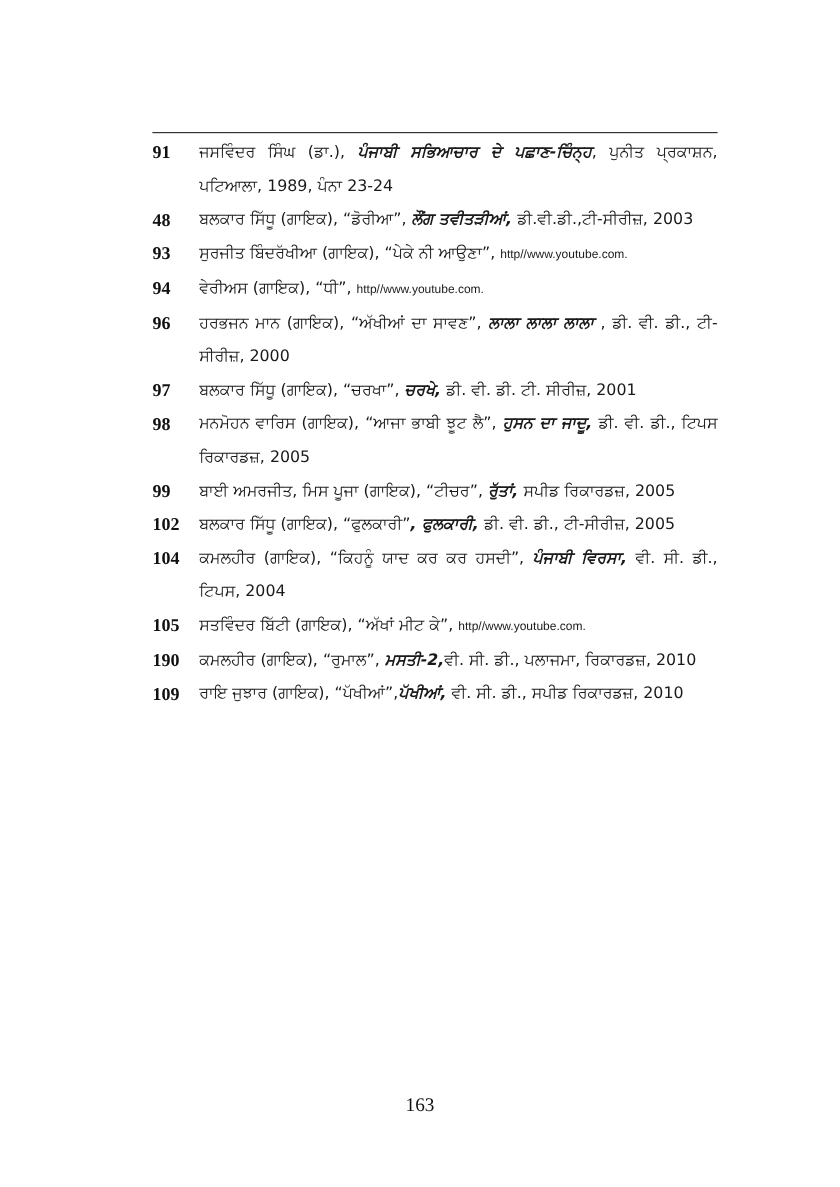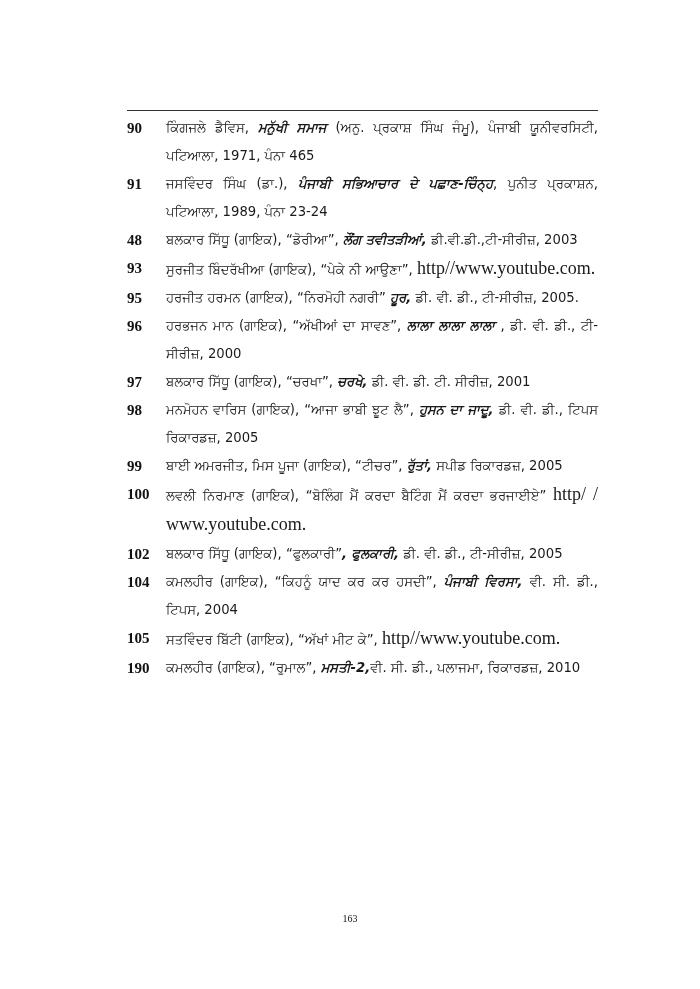--- a/index.html
+++ b/index.html
@@ -6,81 +6,77 @@
   body { width: 700px; height: 989px; position: relative; overflow: hidden;
          font-family: "DejaVu Sans", "Liberation Sans", sans-serif; color: #1a1a1a; }
   .rule { position: absolute; left: 127px; top: 110px; width: 471px; height: 0;
           border-top: 1.2px solid #333; }
   .entries { position: absolute; left: 127px; top: 114px; width: 471px; }
   .entry { position: relative; padding-left: 39px; font-size: 13.2px; line-height: 28px; }
   .num { position: absolute; left: 0; top: 0; font-family: "Liberation Serif", serif;
          font-weight: bold; font-size: 15px; color: #111; }
   .txt { text-align: justify; text-align-last: left; }
   .bi { font-weight: bold; font-style: italic; }
-  .lat { font-family: Liberation Serif, serif; font-size: 18px; }
+  .lat { font-family: Liberation Sans, sans-serif; font-size: 10px; }
   .pageno { position: absolute; top: 913px; left: 0; width: 700px; text-align: center;
-            font-family: "Liberation Serif", serif; font-size: 10px; color: #111; }
+            font-family: "Liberation Serif", serif; font-size: 16px; color: #111; }
 </style>
 </head>
 <body>
 
 <div class="rule"></div>
 
 <div class="entries">
-  <div class="entry">
-      <span class="num">90</span>
-      <div class="txt"><span>ਕਿੰਗਜਲੇ ਡੈਵਿਸ, </span><span class="bi">ਮਨੁੱਖੀ ਸਮਾਜ</span><span> (ਅਨੁ. ਪ੍ਰਕਾਸ਼ ਸਿੰਘ ਜੰਮੂ), ਪੰਜਾਬੀ ਯੂਨੀਵਰਸਿਟੀ, ਪਟਿਆਲਾ, 1971, ਪੰਨਾ 465</span></div>
-    </div>
   <div class="entry">
       <span class="num">91</span>
       <div class="txt"><span>ਜਸਵਿੰਦਰ ਸਿੰਘ (ਡਾ.), </span><span class="bi">ਪੰਜਾਬੀ ਸਭਿਆਚਾਰ ਦੇ ਪਛਾਣ-ਚਿੰਨ੍ਹ</span><span>, ਪੁਨੀਤ ਪ੍ਰਕਾਸ਼ਨ, ਪਟਿਆਲਾ, 1989, ਪੰਨਾ 23-24</span></div>
     </div>
   <div class="entry">
       <span class="num">48</span>
       <div class="txt"><span>ਬਲਕਾਰ ਸਿੱਧੂ (ਗਾਇਕ), “ਡੋਰੀਆ”, </span><span class="bi">ਲੌਂਗ ਤਵੀਤੜੀਆਂ,</span><span> ਡੀ.ਵੀ.ਡੀ.,ਟੀ-ਸੀਰੀਜ਼, 2003</span></div>
     </div>
   <div class="entry">
       <span class="num">93</span>
       <div class="txt"><span>ਸੁਰਜੀਤ ਬਿੰਦਰੱਖੀਆ (ਗਾਇਕ), “ਪੇਕੇ ਨੀ ਆਉਣਾ”, </span><span class="bi"></span><span class="lat">http//www.youtube.com.</span></div>
     </div>
   <div class="entry">
-      <span class="num">95</span>
-      <div class="txt"><span>ਹਰਜੀਤ ਹਰਮਨ (ਗਾਇਕ), “ਨਿਰਮੋਹੀ ਨਗਰੀ” </span><span class="bi">ਹੂਰ,</span><span> ਡੀ. ਵੀ. ਡੀ., ਟੀ-ਸੀਰੀਜ਼, 2005.</span></div>
+      <span class="num">94</span>
+      <div class="txt"><span>ਵੇਰੀਅਸ (ਗਾਇਕ), “ਧੀ”,  </span><span class="bi"></span><span class="lat">http//www.youtube.com.</span></div>
     </div>
   <div class="entry">
       <span class="num">96</span>
       <div class="txt"><span>ਹਰਭਜਨ ਮਾਨ (ਗਾਇਕ), “ਅੱਖੀਆਂ ਦਾ ਸਾਵਣ”, </span><span class="bi">ਲਾਲਾ ਲਾਲਾ ਲਾਲਾ</span><span> , ਡੀ. ਵੀ. ਡੀ., ਟੀ-ਸੀਰੀਜ਼, 2000</span></div>
     </div>
   <div class="entry">
       <span class="num">97</span>
       <div class="txt"><span>ਬਲਕਾਰ ਸਿੱਧੂ (ਗਾਇਕ), “ਚਰਖਾ”, </span><span class="bi">ਚਰਖੇ,</span><span> ਡੀ. ਵੀ. ਡੀ. ਟੀ. ਸੀਰੀਜ਼, 2001</span></div>
     </div>
   <div class="entry">
       <span class="num">98</span>
       <div class="txt"><span>ਮਨਮੋਹਨ ਵਾਰਿਸ (ਗਾਇਕ), “ਆਜਾ ਭਾਬੀ ਝੂਟ ਲੈ”, </span><span class="bi">ਹੁਸਨ ਦਾ ਜਾਦੂ,</span><span> ਡੀ. ਵੀ. ਡੀ., ਟਿਪਸ ਰਿਕਾਰਡਜ਼, 2005</span></div>
     </div>
   <div class="entry">
       <span class="num">99</span>
       <div class="txt"><span>ਬਾਈ ਅਮਰਜੀਤ, ਮਿਸ ਪੂਜਾ (ਗਾਇਕ), “ਟੀਚਰ”, </span><span class="bi">ਰੁੱਤਾਂ,</span><span> ਸਪੀਡ ਰਿਕਾਰਡਜ਼, 2005</span></div>
     </div>
   <div class="entry">
-      <span class="num">100</span>
-      <div class="txt"><span>ਲਵਲੀ ਨਿਰਮਾਣ (ਗਾਇਕ), “ਬੋਲਿੰਗ ਮੈਂ ਕਰਦਾ ਬੈਟਿੰਗ ਮੈਂ ਕਰਦਾ ਭਰਜਾਈਏ” </span><span class="bi"></span><span class="lat">http/ / www.youtube.com.</span></div>
-    </div>
-  <div class="entry">
       <span class="num">102</span>
       <div class="txt"><span>ਬਲਕਾਰ ਸਿੱਧੂ (ਗਾਇਕ), “ਫੁਲਕਾਰੀ”</span><span class="bi">, ਫੁਲਕਾਰੀ,</span><span> ਡੀ. ਵੀ. ਡੀ., ਟੀ-ਸੀਰੀਜ਼, 2005</span></div>
     </div>
   <div class="entry">
       <span class="num">104</span>
       <div class="txt"><span>ਕਮਲਹੀਰ (ਗਾਇਕ), “ਕਿਹਨੂੰ ਯਾਦ ਕਰ ਕਰ ਹਸਦੀ”,  </span><span class="bi">ਪੰਜਾਬੀ ਵਿਰਸਾ,</span><span> ਵੀ. ਸੀ. ਡੀ., ਟਿਪਸ, 2004</span></div>
     </div>
   <div class="entry">
       <span class="num">105</span>
       <div class="txt"><span>ਸਤਵਿੰਦਰ ਬਿੱਟੀ (ਗਾਇਕ), “ਅੱਖਾਂ ਮੀਟ ਕੇ”, </span><span class="bi"></span><span class="lat">http//www.youtube.com.</span></div>
     </div>
   <div class="entry">
       <span class="num">190</span>
       <div class="txt"><span>ਕਮਲਹੀਰ (ਗਾਇਕ), “ਰੁਮਾਲ”, </span><span class="bi">ਮਸਤੀ-2,</span><span>ਵੀ. ਸੀ. ਡੀ., ਪਲਾਜਮਾ, ਰਿਕਾਰਡਜ਼, 2010</span></div>
     </div>
+  <div class="entry">
+      <span class="num">109</span>
+      <div class="txt"><span>ਰਾਇ ਜੁਝਾਰ (ਗਾਇਕ), “ਪੱਖੀਆਂ”,</span><span class="bi">ਪੱਖੀਆਂ,</span><span> ਵੀ. ਸੀ. ਡੀ., ਸਪੀਡ ਰਿਕਾਰਡਜ਼, 2010</span></div>
+    </div>
 </div>
 
 <div class="pageno">163</div>
 
 </body></html>

